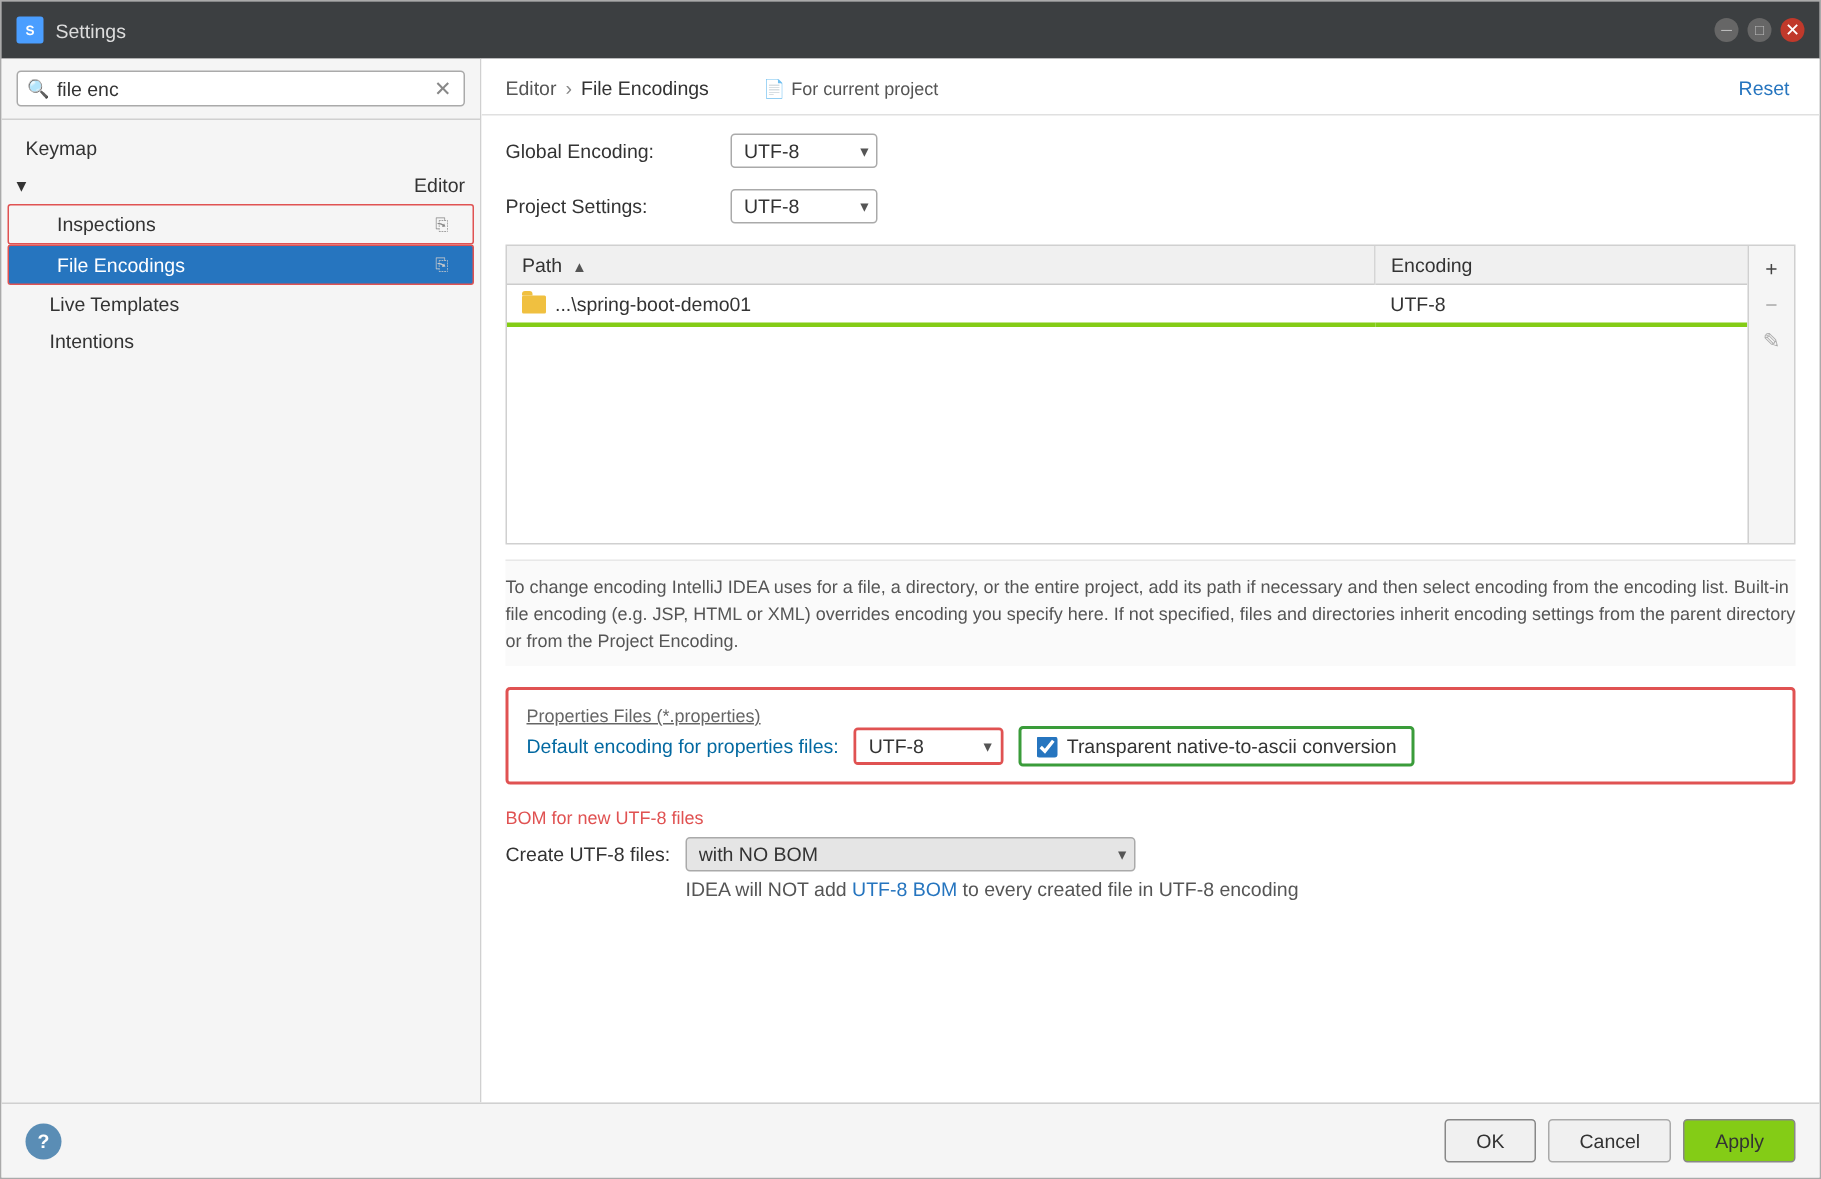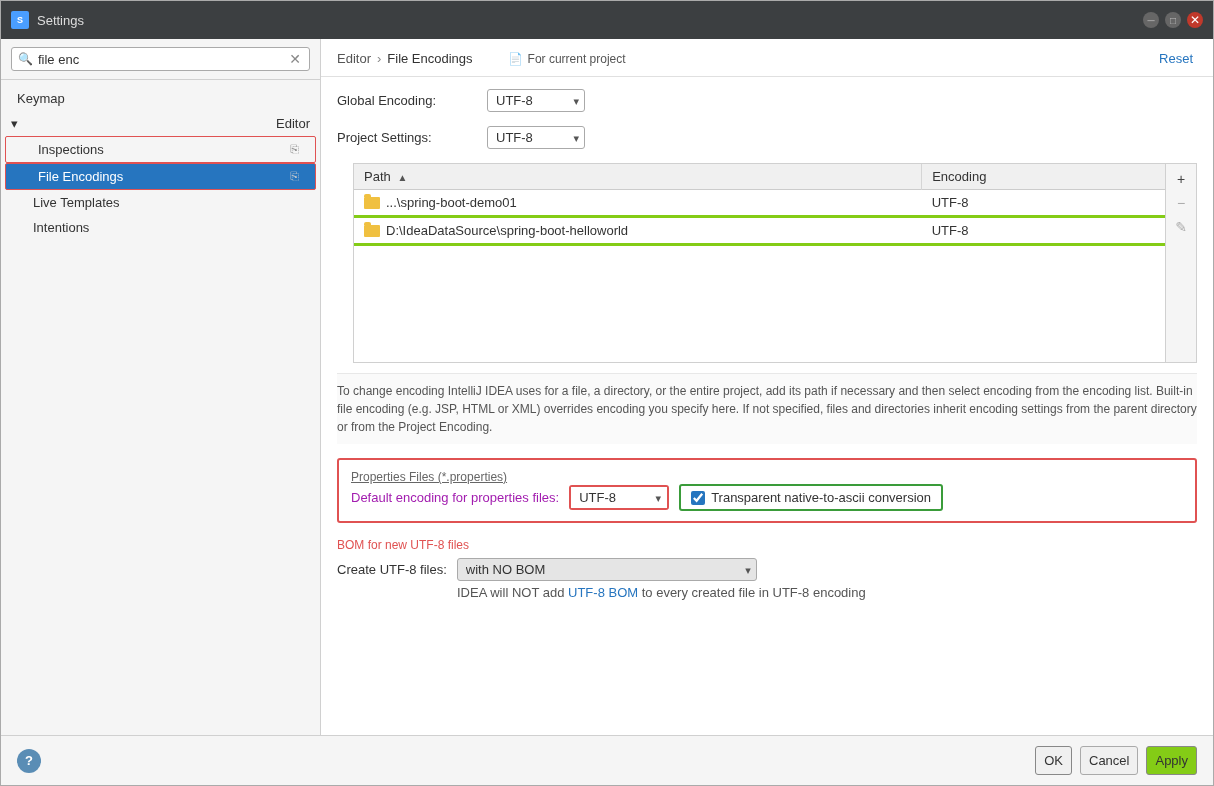--- a/index.html
+++ b/index.html
@@ -236,21 +236,20 @@
       font-size: 11px;
       color: #555;
     }
     
     .table-area {
       border: 1px solid #d0d0d0;
       flex: 0 0 auto;
       min-height: 200px;
       position: relative;
       display: flex;
-      margin-left: 16px;
     }
     .table-container {
       flex: 1;
       overflow: auto;
     }
     table {
       width: 100%;
       border-collapse: collapse;
       font-size: 13px;
     }
@@ -336,21 +335,21 @@
       color: #666;
       margin-bottom: 0;
       text-decoration: underline;
     }
     .properties-row {
       display: flex;
       align-items: center;
       gap: 10px;
     }
     .properties-label {
-      color: #a21caf;
+      color: #0369a1;
       font-size: 13px;
     }
     .properties-encoding-wrapper {
       position: relative;
       display: inline-block;
       border: 2px solid #e05252;
       border-radius: 3px;
     }
     .properties-encoding-wrapper::after {
       content: '▾';
@@ -470,21 +469,21 @@
       font-weight: bold;
       display: flex;
       align-items: center;
       justify-content: center;
     }
     .footer-right {
       display: flex;
       gap: 8px;
     }
     .footer-btn {
-      padding: 6px 8px;
+      padding: 6px 20px;
       font-size: 13px;
       border-radius: 3px;
       cursor: pointer;
       border: 1px solid #aaa;
       background: #f0f0f0;
       color: #333;
     }
     .footer-btn.primary {
       background: #f0f0f0;
       border-color: #888;
@@ -619,29 +618,20 @@
               <tbody>
                 <tr>
                   <td>
                     <div class="path-cell">
                       <div class="folder-icon"></div>
                       <span>...\spring-boot-demo01</span>
                     </div>
                   </td>
                   <td>UTF-8</td>
                 </tr>
-                <tr>
-                  <td>
-                    <div class="path-cell">
-                      <div class="folder-icon"></div>
-                      <span>D:\IdeaDataSource\spring-boot-helloworld</span>
-                    </div>
-                  </td>
-                  <td>UTF-8</td>
-                </tr>
               </tbody>
             </table>
           </div>
           <div class="table-actions">
             <button class="table-action-btn" title="Add">+</button>
             <button class="table-action-btn disabled" title="Remove">−</button>
             <button class="table-action-btn disabled" title="Edit">✎</button>
           </div>
         </div>
 

